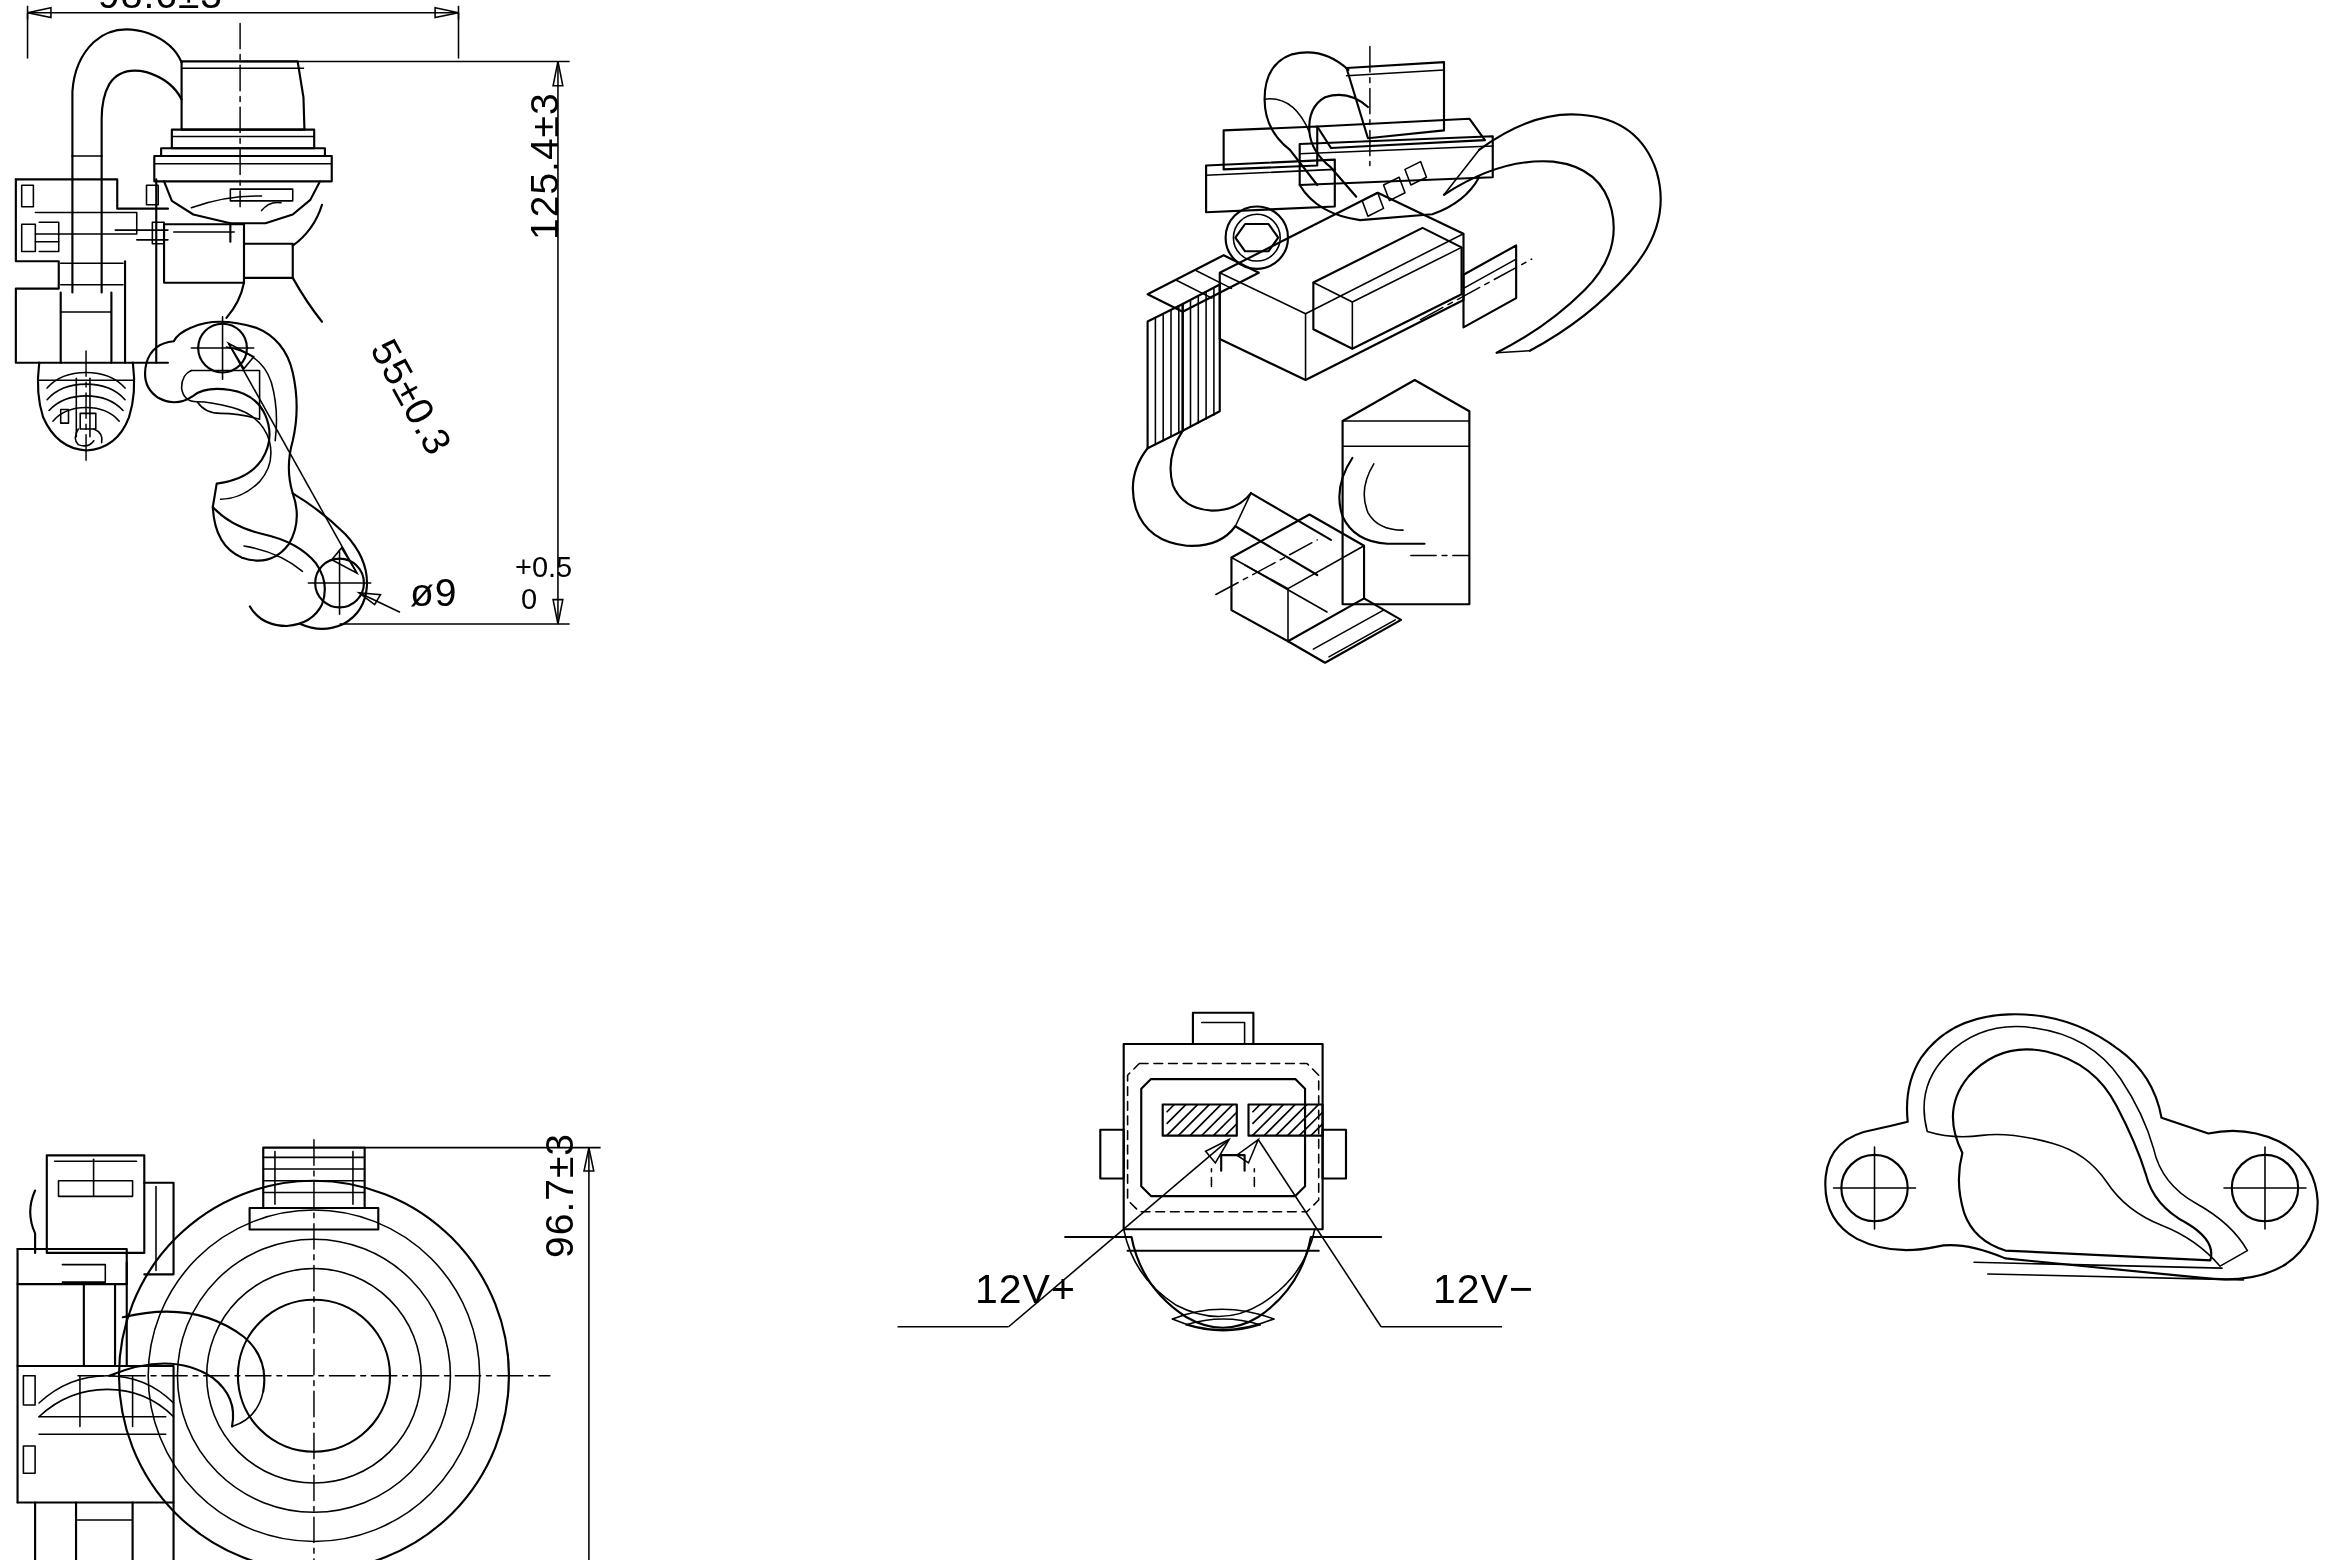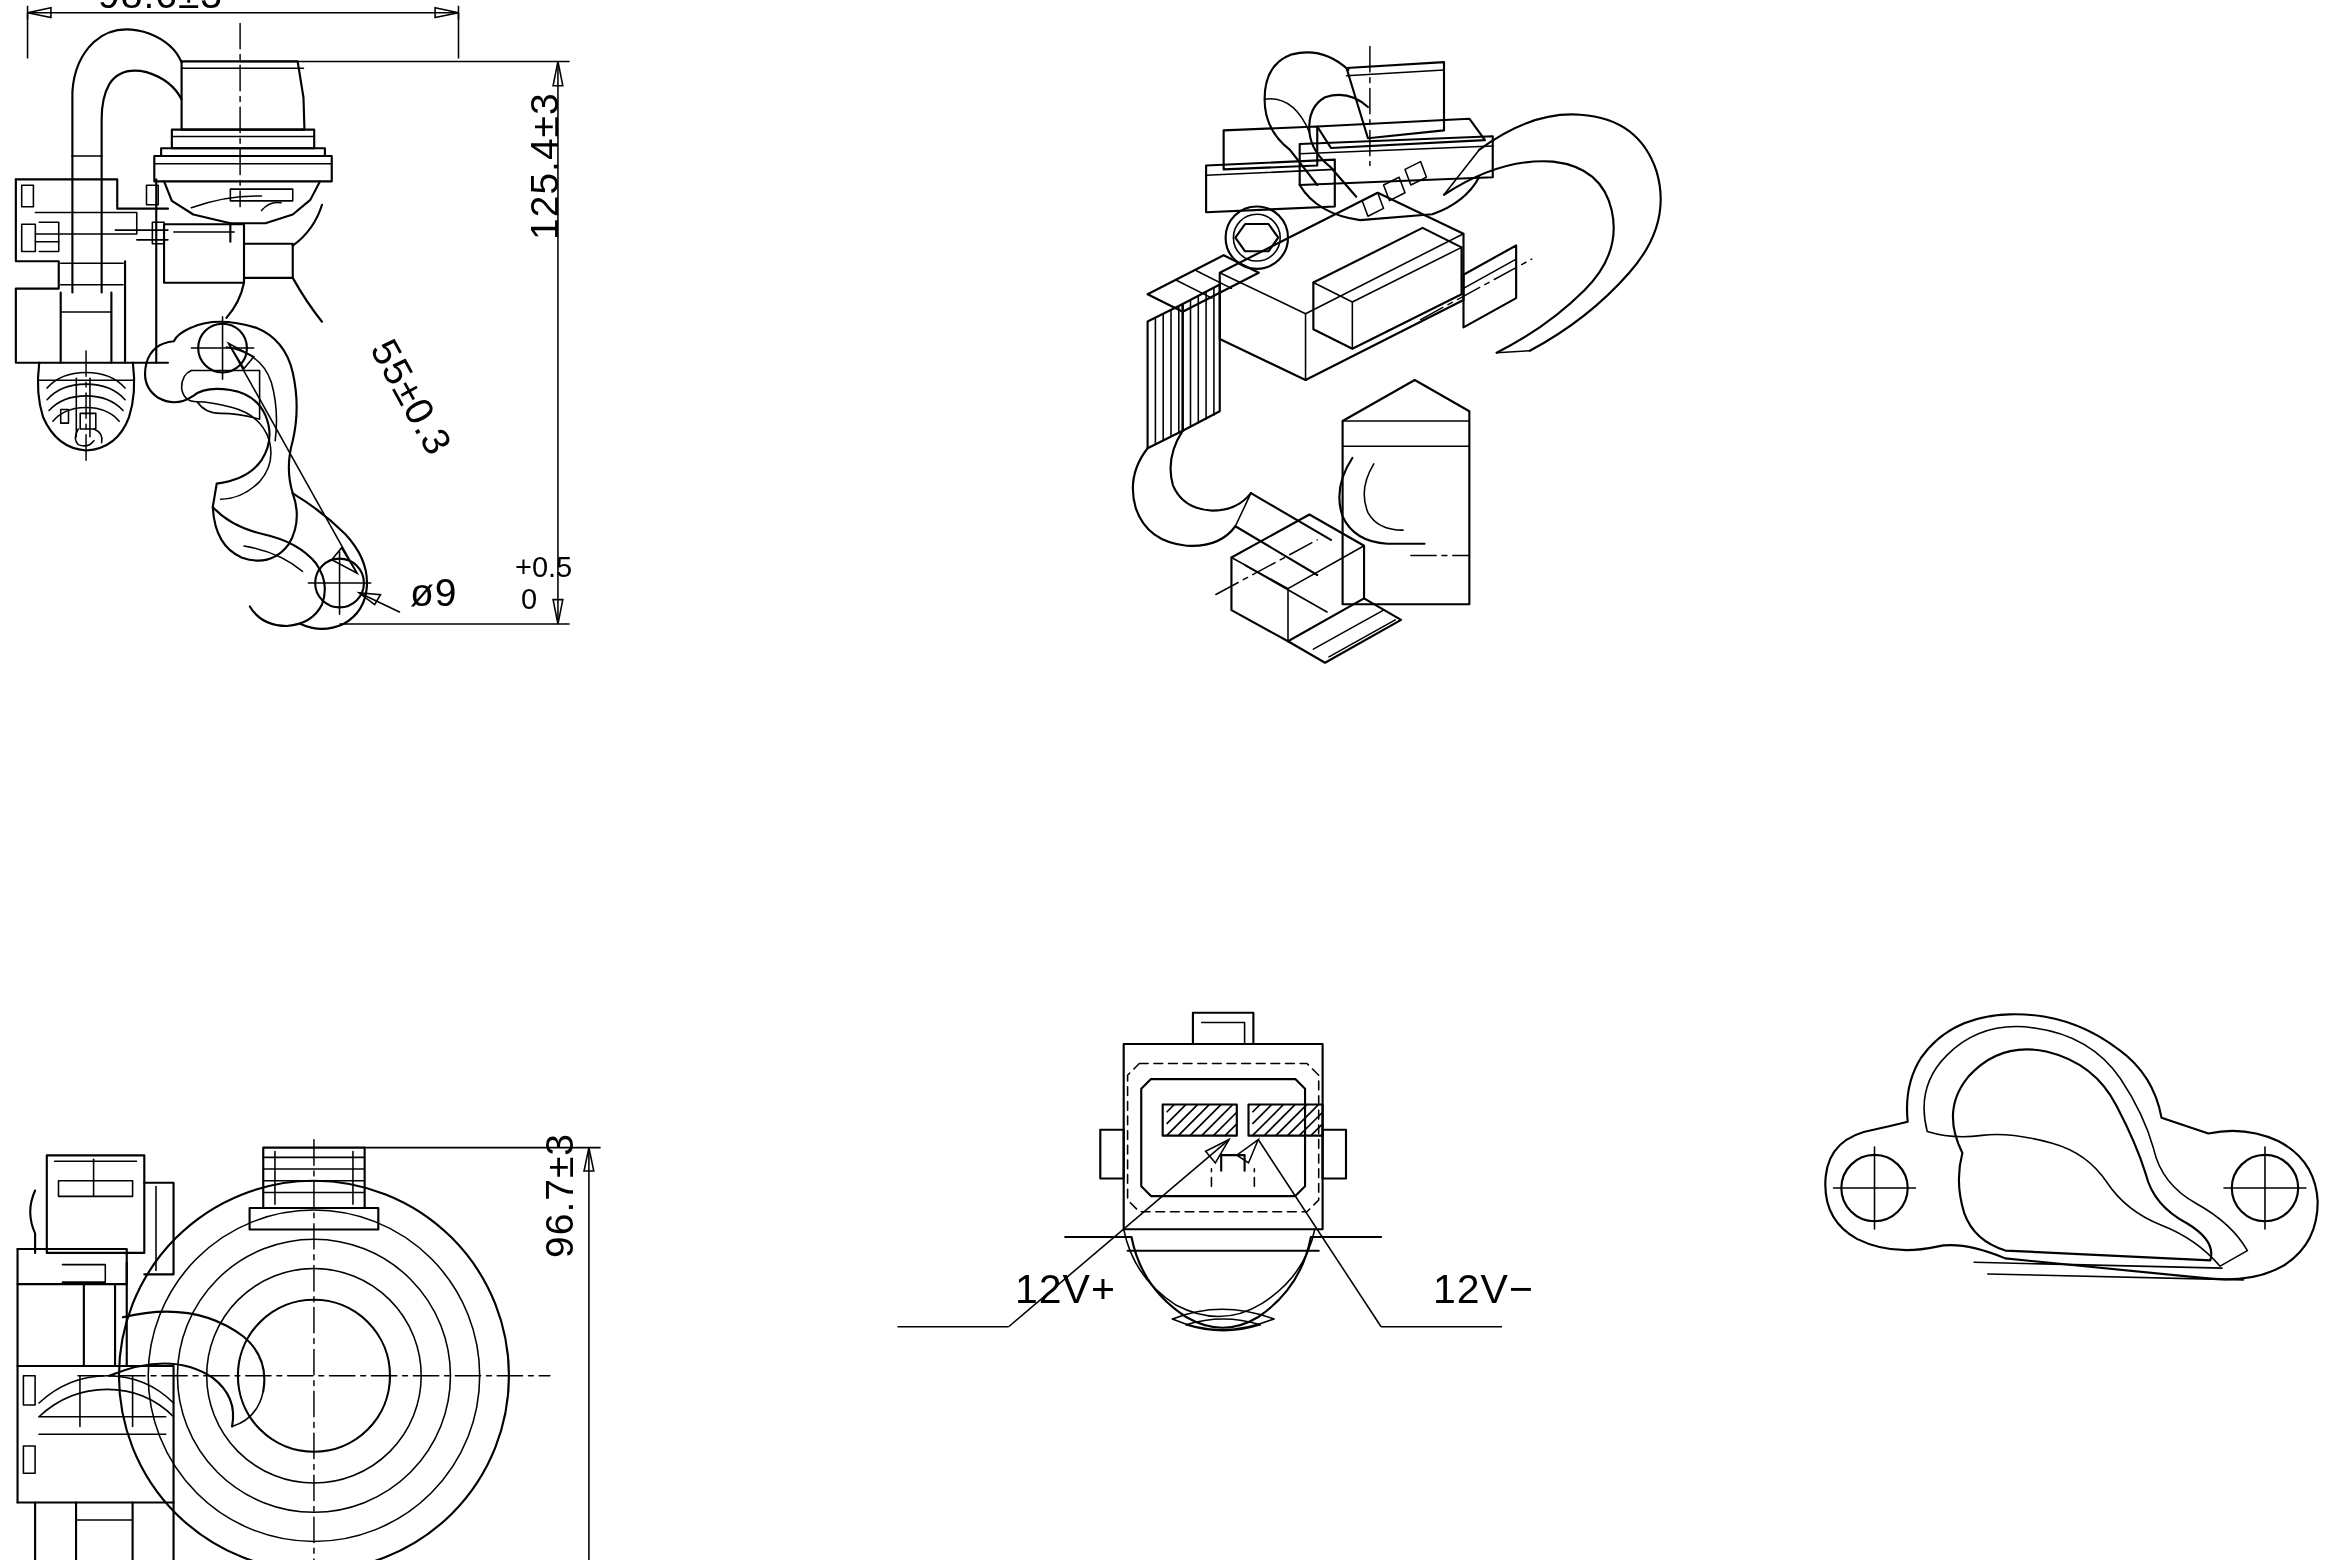--- a/index.html
+++ b/index.html
@@ -406,21 +406,21 @@
     </g>
     <g>
       <path class="dim" d="M436 340 L310 148"></path>
       <path class="dim" d="M310 148 L288 164 L300 172 Z" fill="#000"></path>
       <path class="dim" d="M436 340 L560 340"></path>
     </g>
 
   </svg>
   </div>
 
-  <div class="txtwrap" style="left:975px;top:1266px;margin-left:40px;">
+  <div class="txtwrap" style="left:975px;top:1266px;">
     <span class="lbl">12V+</span>
   </div>
   <div class="txtwrap" style="left:1401px;top:1266px;margin-left:32px;">
     <span class="lbl">12V−</span>
   </div>
 
   <div class="view" style="left:1814px;top:985px;">
   <svg width="532" height="332" viewBox="0 0 545 340">
 
     <g>

